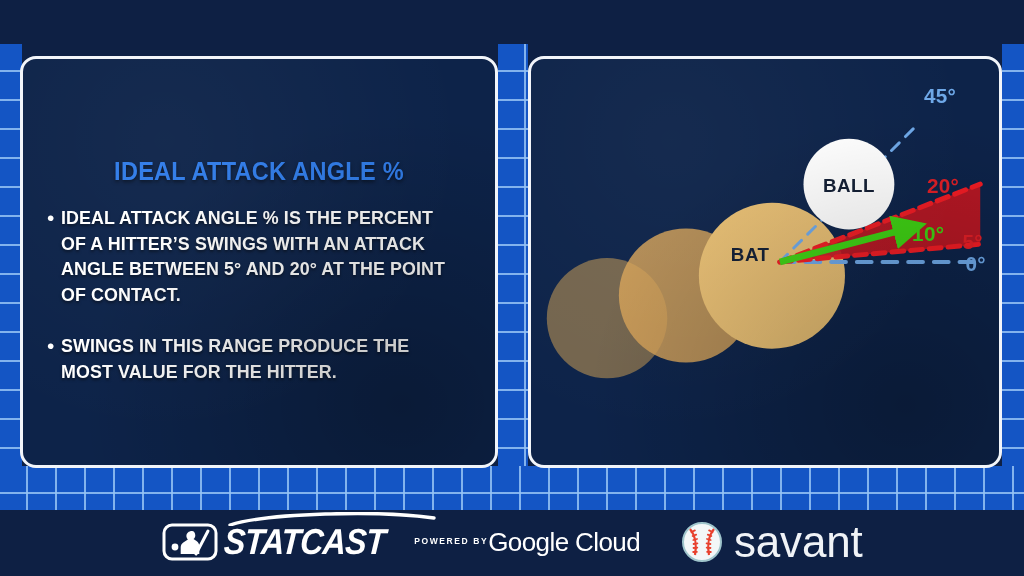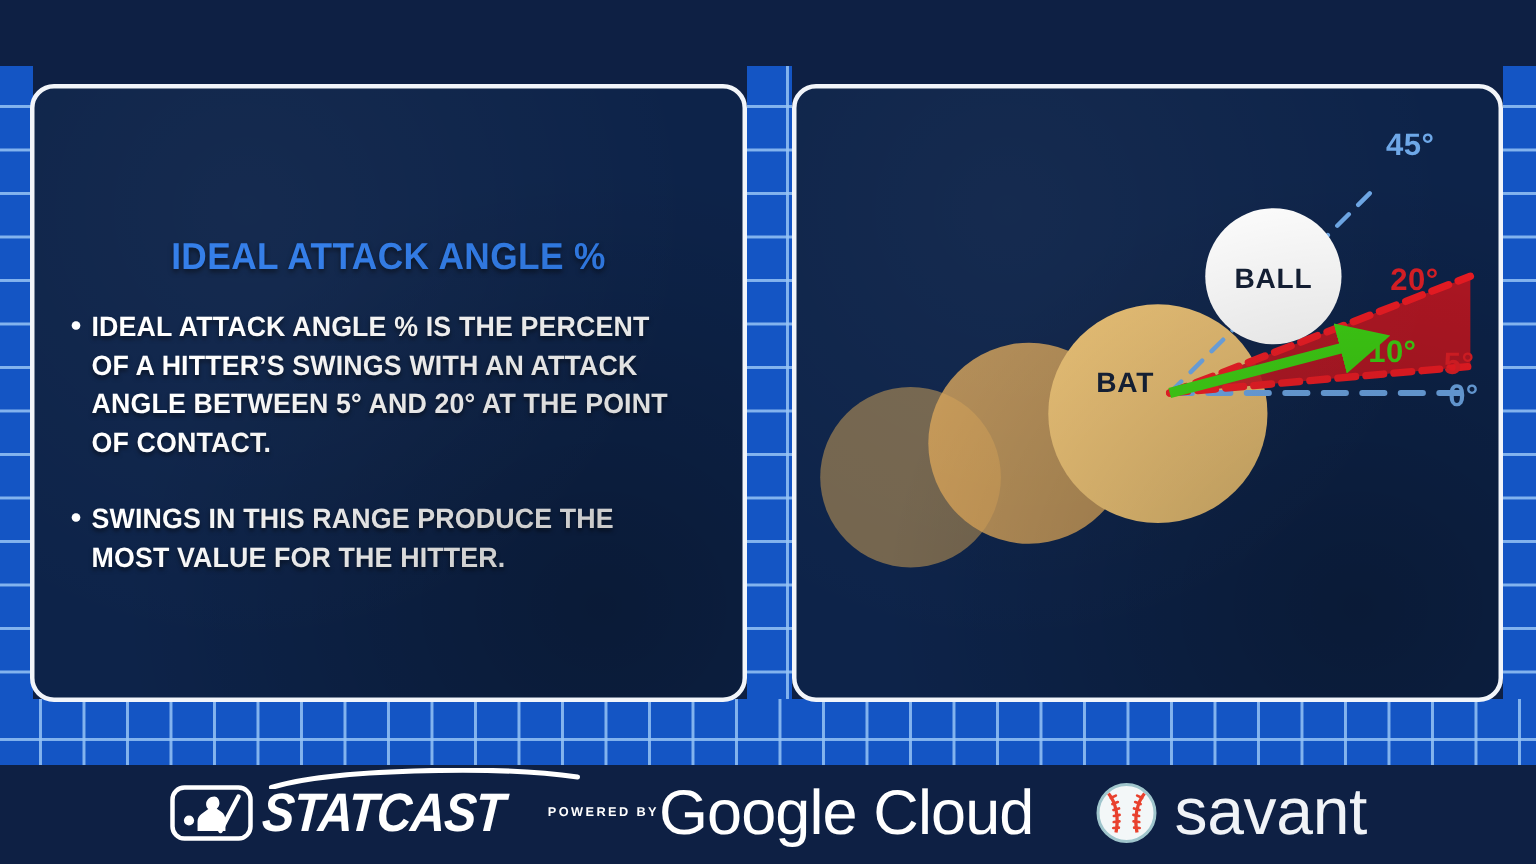--- a/index.html
+++ b/index.html
@@ -130,21 +130,21 @@
   }
   #powered-by {
     font-size: 8.5px;
     font-weight: bold;
     color: #ffffff;
     letter-spacing: 1.6px;
     line-height: 9px;
     margin-bottom: 1px;
   }
   #google-cloud {
-    font-size: 42px;
+    font-size: 26px;
     color: #ffffff;
     letter-spacing: -.6px;
     line-height: 34px;
   }
   #savant-word {
     font-size: 44px;
     color: #f0f3f7;
     letter-spacing: -.2px;
     margin-left: 10px;
   }

